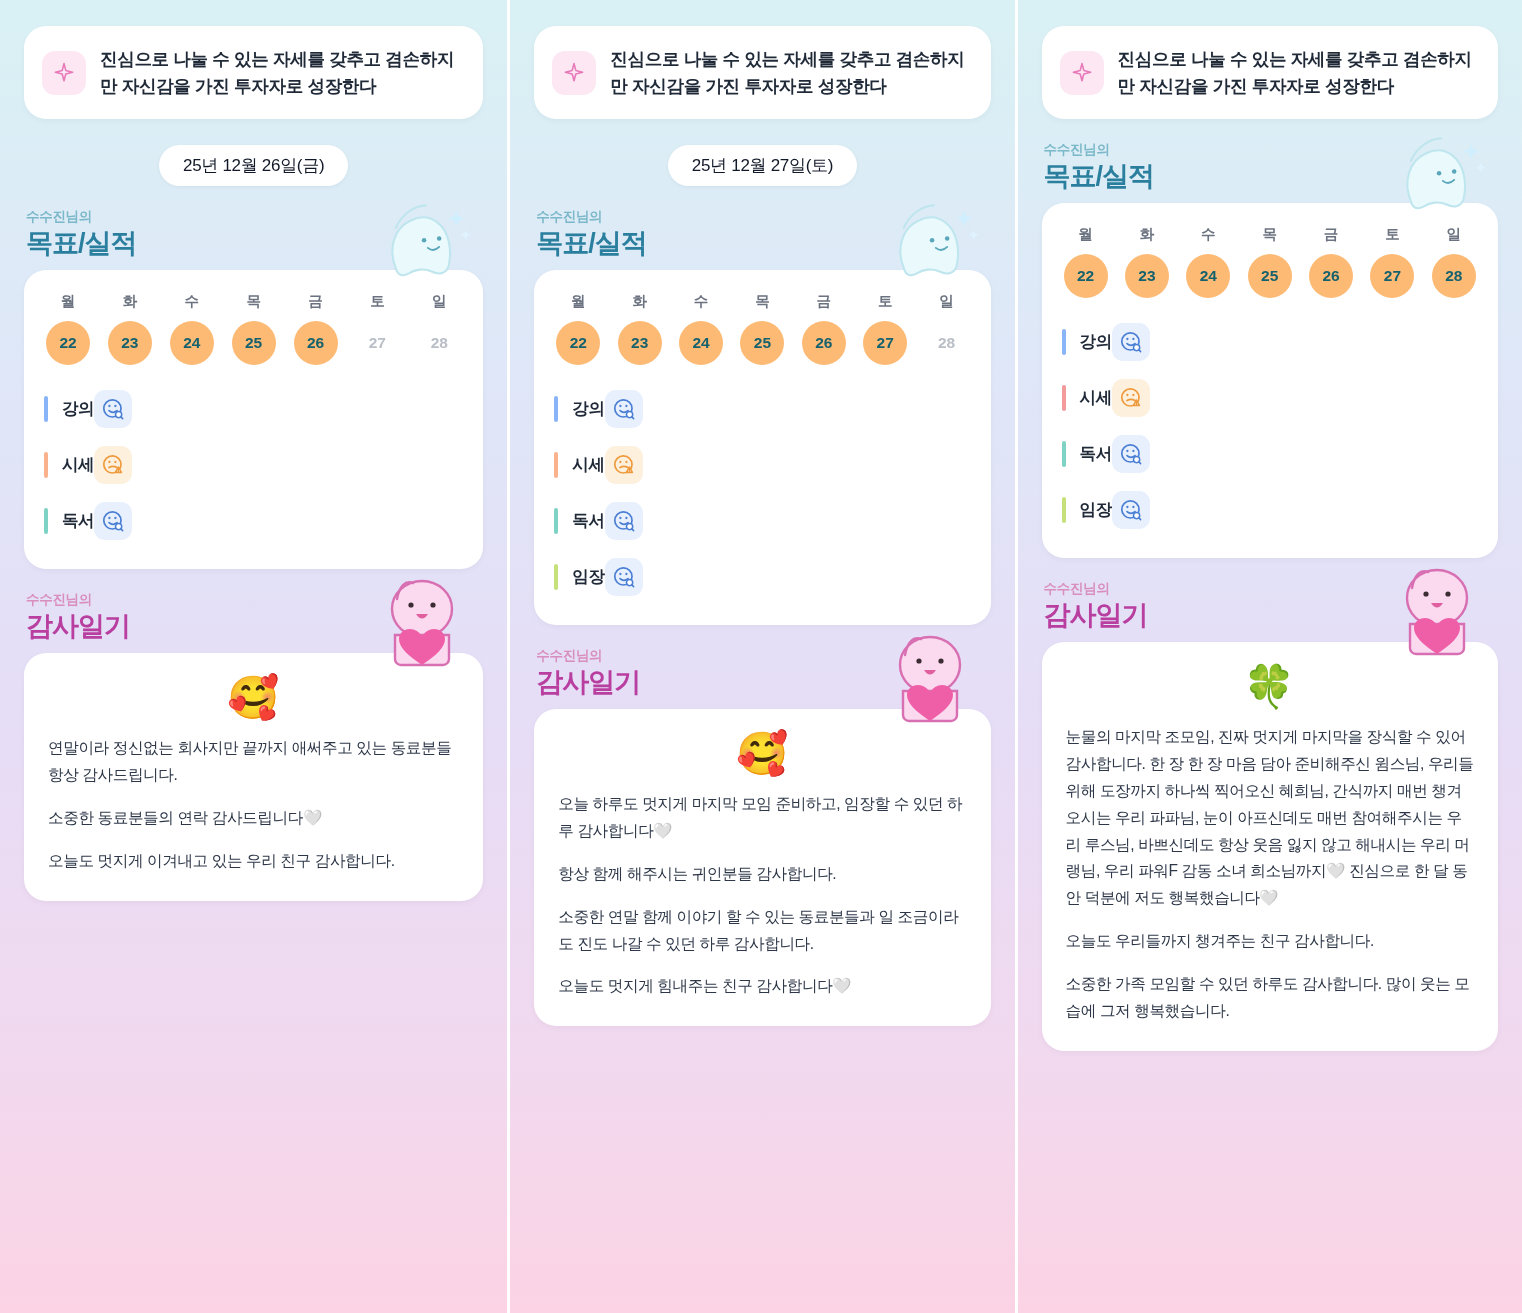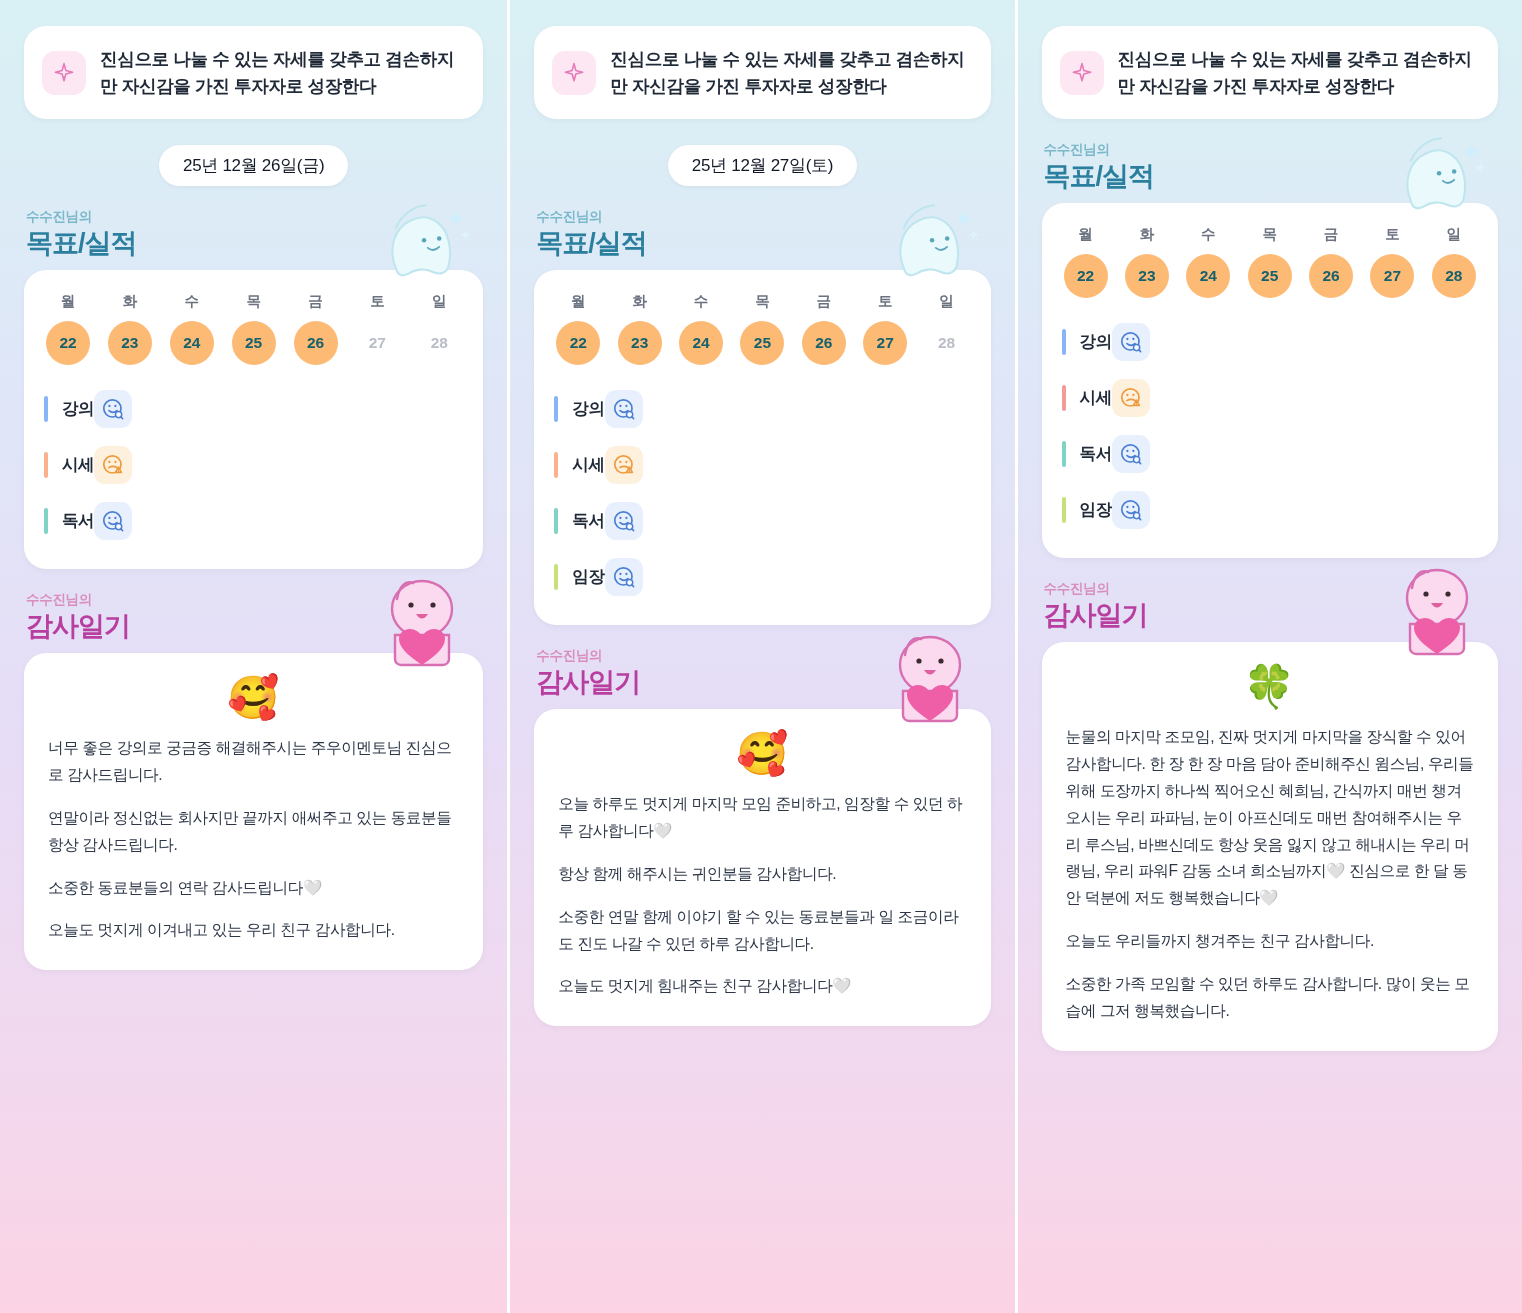--- a/index.html
+++ b/index.html
@@ -275,21 +275,20 @@
             <path d="M30 30 Q34 10 46 14" fill="none" stroke="#d86fb2" stroke-width="2.4" stroke-linecap="round"></path>
             <circle cx="44" cy="36" r="2.6" fill="#3b2b33"></circle>
             <circle cx="66" cy="36" r="2.6" fill="#3b2b33"></circle>
             <path d="M49 45 Q55 54 61 45 Z" fill="#e0609f"></path>
             <path d="M28 66 h54 v24 a6 6 0 0 1 -6 6 h-42 a6 6 0 0 1 -6 -6 Z" fill="#fbd9ef" stroke="#d86fb2" stroke-width="2.4"></path>
             <path d="M55 96 C40 86 32 78 32 70 C32 64 37 60 43 60 C48 60 52 63 55 67 C58 63 62 60 67 60 C73 60 78 64 78 70 C78 78 70 86 55 96 Z" fill="#ef5fa8"></path>
           </svg></div>
       </div>
       <div class="diary-card">
         <div class="diary-emoji">🥰</div>
-        <p class="diary-p">너무 좋은 강의로 궁금증 해결해주시는 주우이멘토님 진심으로 감사드립니다.</p>
         <p class="diary-p">연말이라 정신없는 회사지만 끝까지 애써주고 있는 동료분들 항상 감사드립니다.</p>
         <p class="diary-p">소중한 동료분들의 연락 감사드립니다🤍</p>
         <p class="diary-p">오늘도 멋지게 이겨내고 있는 우리 친구 감사합니다.</p>
       </div>
     </div>
     <div class="panel">
       <div class="quote-card">
         <div class="quote-badge">
           <svg viewBox="0 0 24 24">
             <path d="M12 2.6 L13.8 9.4 L20.6 11.2 L13.8 13 L12 19.8 L10.2 13 L3.4 11.2 L10.2 9.4 Z" fill="none" stroke="#e879b9" stroke-width="1.6" stroke-linejoin="round"></path>

